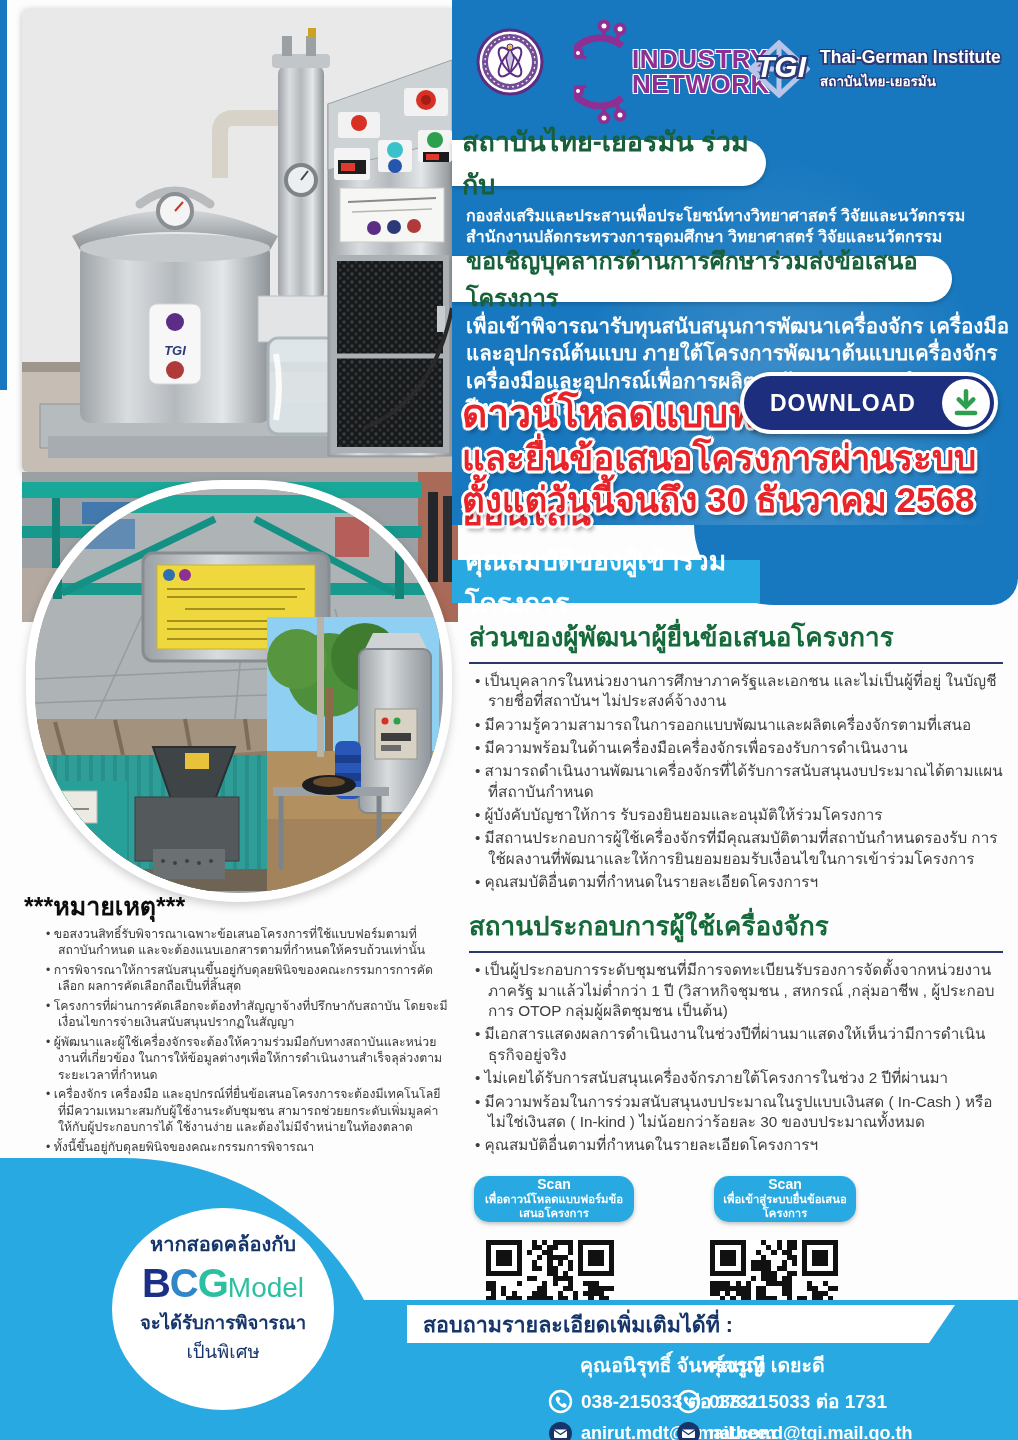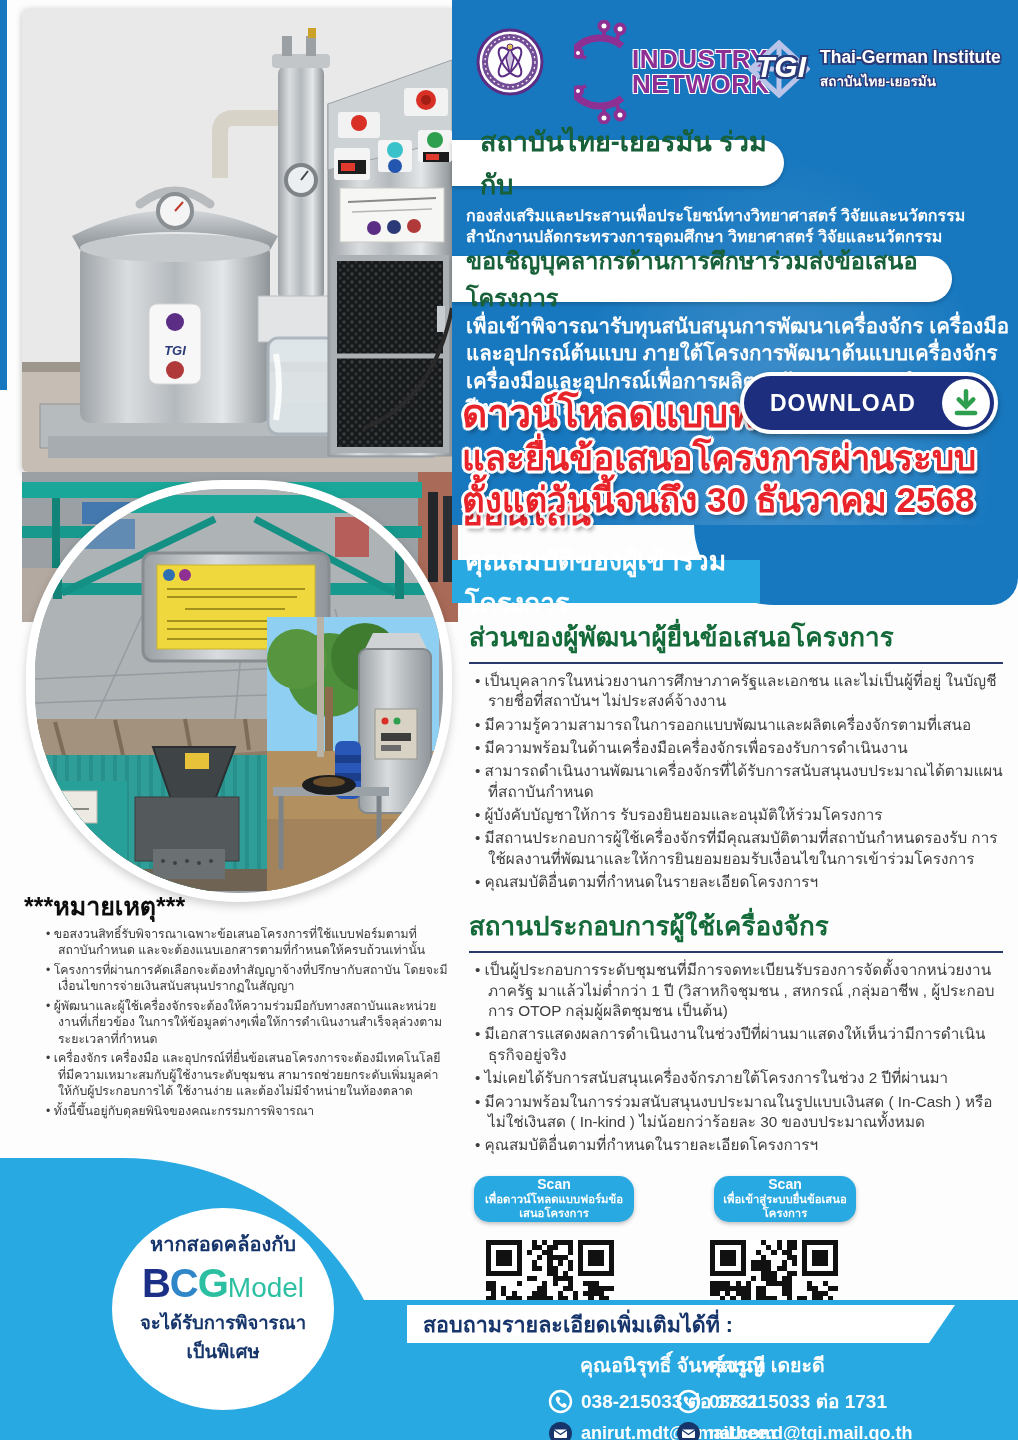--- a/index.html
+++ b/index.html
@@ -25,21 +25,21 @@
             border-top-right-radius:270px 255px;z-index:6;}
   .bcg-circle{position:absolute;left:112px;top:1208px;width:222px;height:202px;border-radius:50%;
               background:#fff;z-index:7;text-align:center;padding-top:20px;box-sizing:border-box;}
   .bcg-line1{font-size:20px;font-weight:800;color:#16356b;}
   .bcg-logo{margin-top:2px;font-weight:800;letter-spacing:-1px;line-height:1.05;}
   .bcg-logo .b{font-size:40px;color:#1c2f87;}
   .bcg-logo .c{font-size:40px;color:#2f86c9;}
   .bcg-logo .g{font-size:40px;color:#2cbfa2;}
   .bcg-logo .model{font-size:28px;color:#2cbfa2;font-weight:500;letter-spacing:0;}
   .bcg-line2{margin-top:4px;font-size:18.5px;font-weight:800;color:#16356b;}
-  .bcg-line3{font-size:18.5px;font-weight:700;color:#16356b;}
+  .bcg-line3{font-size:18.5px;font-weight:400;color:#16356b;}
 
   
   .blue-col{position:absolute;left:452px;top:0;width:566px;height:525px;
             background:radial-gradient(ellipse at 58% 86%, rgba(255,255,255,.20), rgba(255,255,255,0) 46%),#1878bf;}
   .blue-blob{position:absolute;left:694px;top:525px;width:324px;height:80px;background:#1878bf;
              border-radius:0 0 34px 100px;}
 
   .logos-row{position:absolute;left:452px;top:0;width:566px;height:135px;}
   .seal{position:absolute;left:24px;top:28px;width:68px;height:68px;}
   .inet{position:absolute;left:122px;top:20px;display:flex;align-items:center;}
@@ -50,21 +50,21 @@
   .tgi-abbr{position:absolute;left:8px;top:10px;font-size:30px;font-weight:800;font-style:italic;color:#fff;
             text-shadow:-2px -2px 0 #2b3a77,2px -2px 0 #2b3a77,-2px 2px 0 #2b3a77,2px 2px 0 #2b3a77;}
   .tgi-text{margin-left:10px;color:#fff;}
   .tgi-title{font-size:17.5px;font-weight:800;
              text-shadow:-1.5px -1.5px 0 #2b3a77,1.5px -1.5px 0 #2b3a77,-1.5px 1.5px 0 #2b3a77,1.5px 1.5px 0 #2b3a77;}
   .tgi-sub{font-size:13.5px;font-weight:700;margin-top:2px;
            text-shadow:-1.2px -1.2px 0 #2b3a77,1.2px -1.2px 0 #2b3a77,-1.2px 1.2px 0 #2b3a77,1.2px 1.2px 0 #2b3a77;}
 
   .pill{position:absolute;background:#fff;border-radius:0 24px 24px 0;color:#17603a;font-weight:800;
         box-shadow:0 2px 4px rgba(0,0,0,.2);display:flex;align-items:center;}
-  .pill1{left:452px;top:140px;width:304px;height:46px;font-size:27px;padding-left:28px;}
+  .pill1{left:452px;top:140px;width:304px;height:46px;font-size:27px;padding-left:10px;}
   .pill2{left:452px;top:256px;width:486px;height:46px;font-size:23.5px;padding-left:14px;}
   .org-lines{position:absolute;left:466px;top:205px;width:552px;color:#fff;font-weight:700;font-size:16px;line-height:1.32;}
   .intro{position:absolute;left:466px;top:312px;width:552px;color:#fff;font-weight:700;font-size:20.5px;line-height:1.33;}
 
   .headline{position:absolute;color:#e8232a;font-weight:800;
             text-shadow:-2px -2px 0 #fff,2px -2px 0 #fff,-2px 2px 0 #fff,2px 2px 0 #fff,0 -3px 0 #fff,0 3px 0 #fff,-3px 0 0 #fff,3px 0 0 #fff,3px 5px 4px rgba(0,0,0,.35);}
   .h1{left:462px;top:382px;font-size:39px;}
   .h2{left:462px;top:430px;font-size:35px;}
   .h3{left:462px;top:472px;font-size:35px;}
 
@@ -305,20 +305,21 @@
       <line x1="344" y1="307" x2="344" y2="380" stroke="#7c8389" stroke-width="5"></line>
       <ellipse cx="294" cy="296" rx="27" ry="10" fill="#1c1d1f"></ellipse>
       <ellipse cx="294" cy="293" rx="16" ry="5" fill="#6b4f2c"></ellipse>
     </svg>
   </div>
 
   <div class="notes-title">***หมายเหตุ***</div>
   <div class="notes-list">
 
   <div class="nitem">ขอสงวนสิทธิ์รับพิจารณาเฉพาะข้อเสนอโครงการที่ใช้แบบฟอร์มตามที่สถาบันกำหนด และจะต้องแนบเอกสารตามที่กำหนดให้ครบถ้วนเท่านั้น</div>
+      <div class="nitem">การพิจารณาให้การสนับสนุนขึ้นอยู่กับดุลยพินิจของคณะกรรมการการคัดเลือก ผลการคัดเลือกถือเป็นที่สิ้นสุด</div>
       <div class="nitem">โครงการที่ผ่านการคัดเลือกจะต้องทำสัญญาจ้างที่ปรึกษากับสถาบัน โดยจะมีเงื่อนไขการจ่ายเงินสนับสนุนปรากฏในสัญญา</div>
       <div class="nitem">ผู้พัฒนาและผู้ใช้เครื่องจักรจะต้องให้ความร่วมมือกับทางสถาบันและหน่วยงานที่เกี่ยวข้อง ในการให้ข้อมูลต่างๆเพื่อให้การดำเนินงานสำเร็จลุล่วงตามระยะเวลาที่กำหนด</div>
       <div class="nitem">เครื่องจักร เครื่องมือ และอุปกรณ์ที่ยื่นข้อเสนอโครงการจะต้องมีเทคโนโลยี ที่มีความเหมาะสมกับผู้ใช้งานระดับชุมชน สามารถช่วยยกระดับเพิ่มมูลค่า ให้กับผู้ประกอบการได้ ใช้งานง่าย และต้องไม่มีจำหน่ายในท้องตลาด</div>
       <div class="nitem">ทั้งนี้ขึ้นอยู่กับดุลยพินิจของคณะกรรมการพิจารณา</div>
     </div>
 
   <div class="blue-col"></div>
   <div class="blue-blob"></div>
 
   <div class="logos-row">

